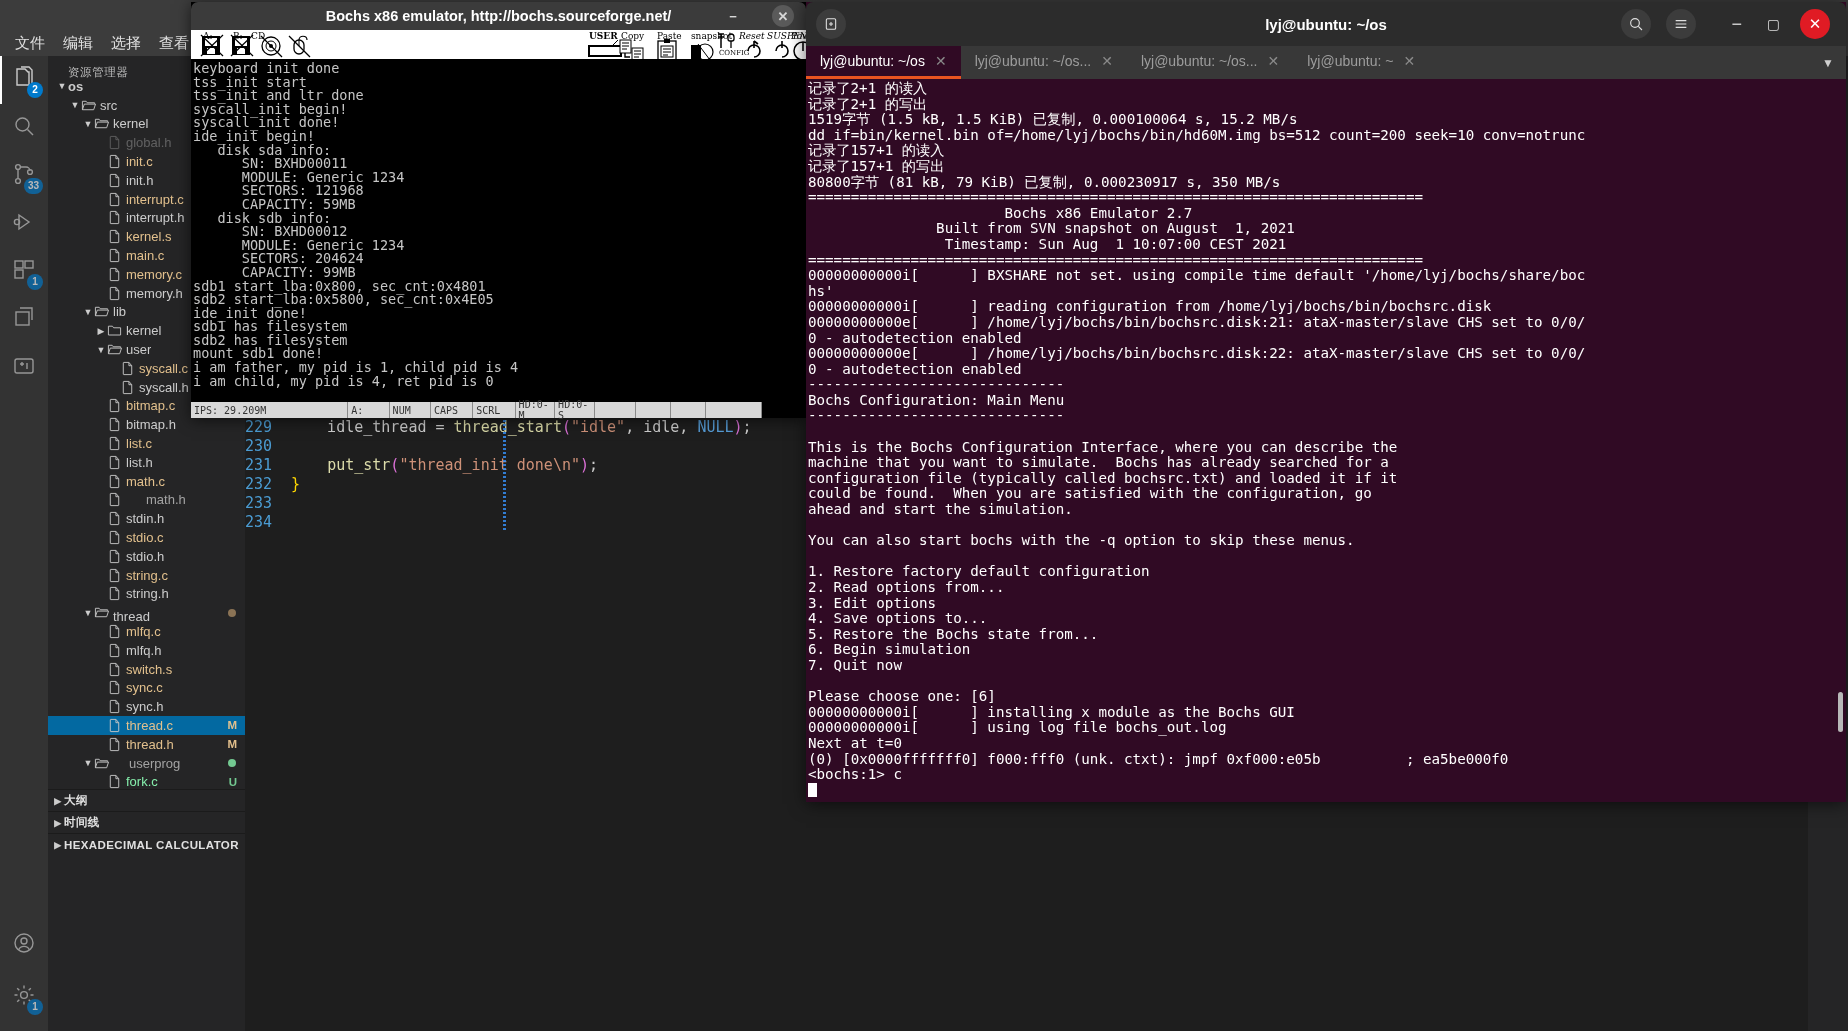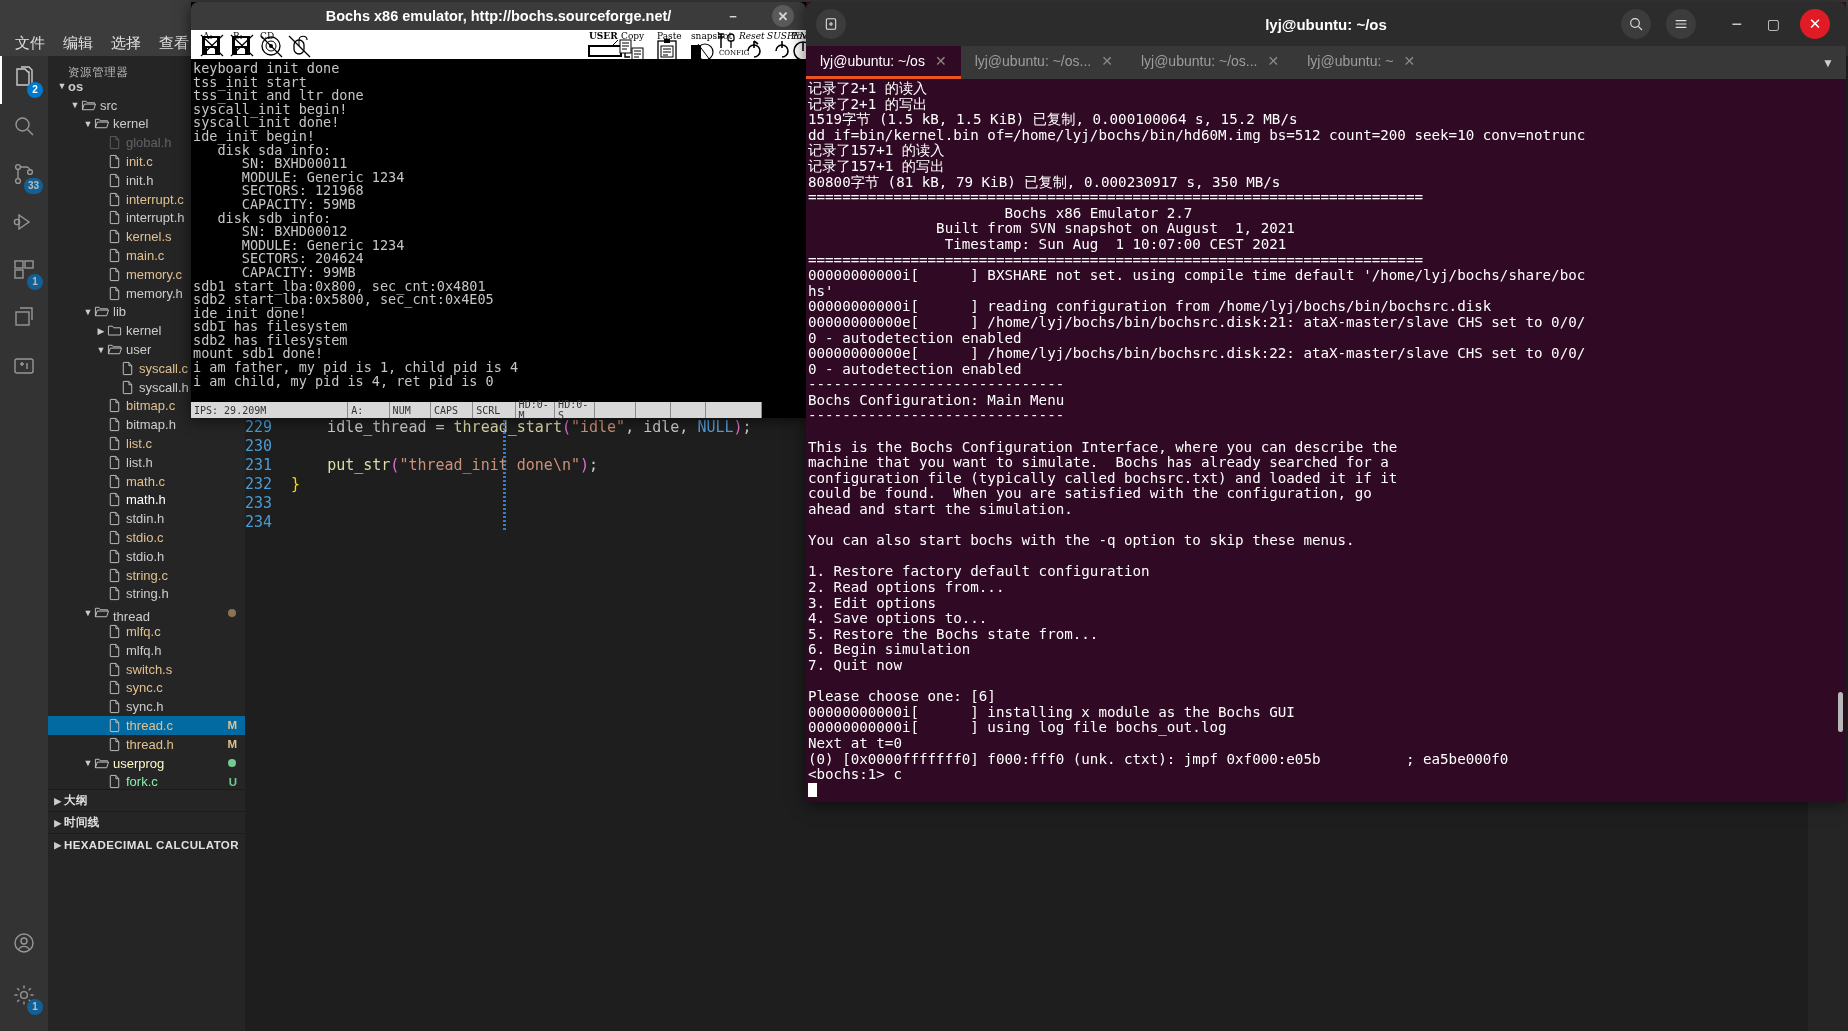--- a/index.html
+++ b/index.html
@@ -418,21 +418,21 @@
             </svg></span>
           <span class="lbl" style="color:#e2c08d;">math.c</span>
         </div>
         <div class="trow">
           <span class="tw" style="width:47px"></span>
           <span class="chev"></span>
           <span class="ficon"><svg viewBox="0 0 16 16" fill="none" stroke="#c5c5c5" stroke-width="1">
               <path d="M9.5 1.5H4a.5.5 0 0 0-.5.5v12a.5.5 0 0 0 .5.5h8a.5.5 0 0 0 .5-.5V5z"></path>
               <path d="M9.5 1.5V5h3"></path>
             </svg></span>
-          <span class="lbl" style="color:#ffffff;">math.h</span>
+          <span class="lbl" style="color:#a3a3a3;margin-left:20px;">math.h</span>
         </div>
         <div class="trow">
           <span class="tw" style="width:47px"></span>
           <span class="chev"></span>
           <span class="ficon"><svg viewBox="0 0 16 16" fill="none" stroke="#c5c5c5" stroke-width="1">
               <path d="M9.5 1.5H4a.5.5 0 0 0-.5.5v12a.5.5 0 0 0 .5.5h8a.5.5 0 0 0 .5-.5V5z"></path>
               <path d="M9.5 1.5V5h3"></path>
             </svg></span>
           <span class="lbl" style="color:#cccccc;">stdin.h</span>
         </div>
@@ -547,21 +547,21 @@
           <span class="lbl" style="color:#e2c08d;">thread.h</span>
           <span class="gitM" style="color:#e2c08d">M</span>
         </div>
         <div class="trow">
           <span class="tw" style="width:34px"></span>
           <span class="chev">▼</span>
           <span class="ficon"><svg viewBox="0 0 16 16" fill="none" stroke="#c5c5c5" stroke-width="1">
               <path d="M1.5 12.5V3.5h4l1.2 1.6h7.8v1"></path>
               <path d="M1.5 12.5l2-6h12l-2 6z"></path>
             </svg></span>
-          <span class="lbl" style="color:#fef9c3;">userprog</span>
+          <span class="lbl" style="color:#a3a3a3;margin-left:16px;">userprog</span>
           <span class="dot" style="background:#73c991"></span>
         </div>
         <div class="trow">
           <span class="tw" style="width:47px"></span>
           <span class="chev"></span>
           <span class="ficon"><svg viewBox="0 0 16 16" fill="none" stroke="#c5c5c5" stroke-width="1">
               <path d="M9.5 1.5H4a.5.5 0 0 0-.5.5v12a.5.5 0 0 0 .5.5h8a.5.5 0 0 0 .5-.5V5z"></path>
               <path d="M9.5 1.5V5h3"></path>
             </svg></span>
           <span class="lbl" style="color:#86efac;">fork.c</span>
@@ -666,21 +666,21 @@
     <span class="tool-lab" style="left:42px;top:1px;">B:</span>
 
     <span class="tool-ic" style="left:68px;">
       <svg viewBox="0 0 26 26">
           <circle cx="12" cy="14" r="9" fill="none" stroke="#000" stroke-width="1.3"></circle>
           <circle cx="12" cy="14" r="5" fill="none" stroke="#000" stroke-width="1"></circle>
           <circle cx="12" cy="14" r="2" fill="#000"></circle>
           <path d="M2 4 L23 25" stroke="#000" stroke-width="1.2"></path>
         </svg>
     </span>
-    <span class="tool-lab" style="left:69px;top:1px;">CD</span>
+    <span class="tool-lab" style="left:60px;top:1px;">CD</span>
 
     <span class="tool-ic" style="left:96px;">
       <svg viewBox="0 0 26 26">
           <rect x="7" y="8" width="10" height="14" rx="5" fill="none" stroke="#000" stroke-width="1.3"></rect>
           <path d="M12 8 V14" stroke="#000"></path>
           <path d="M12 8 C12 3 20 3 20 8" fill="none" stroke="#000" stroke-width="1.2"></path>
           <path d="M2 4 L23 25" stroke="#000" stroke-width="1.2"></path>
         </svg>
     </span>
 

